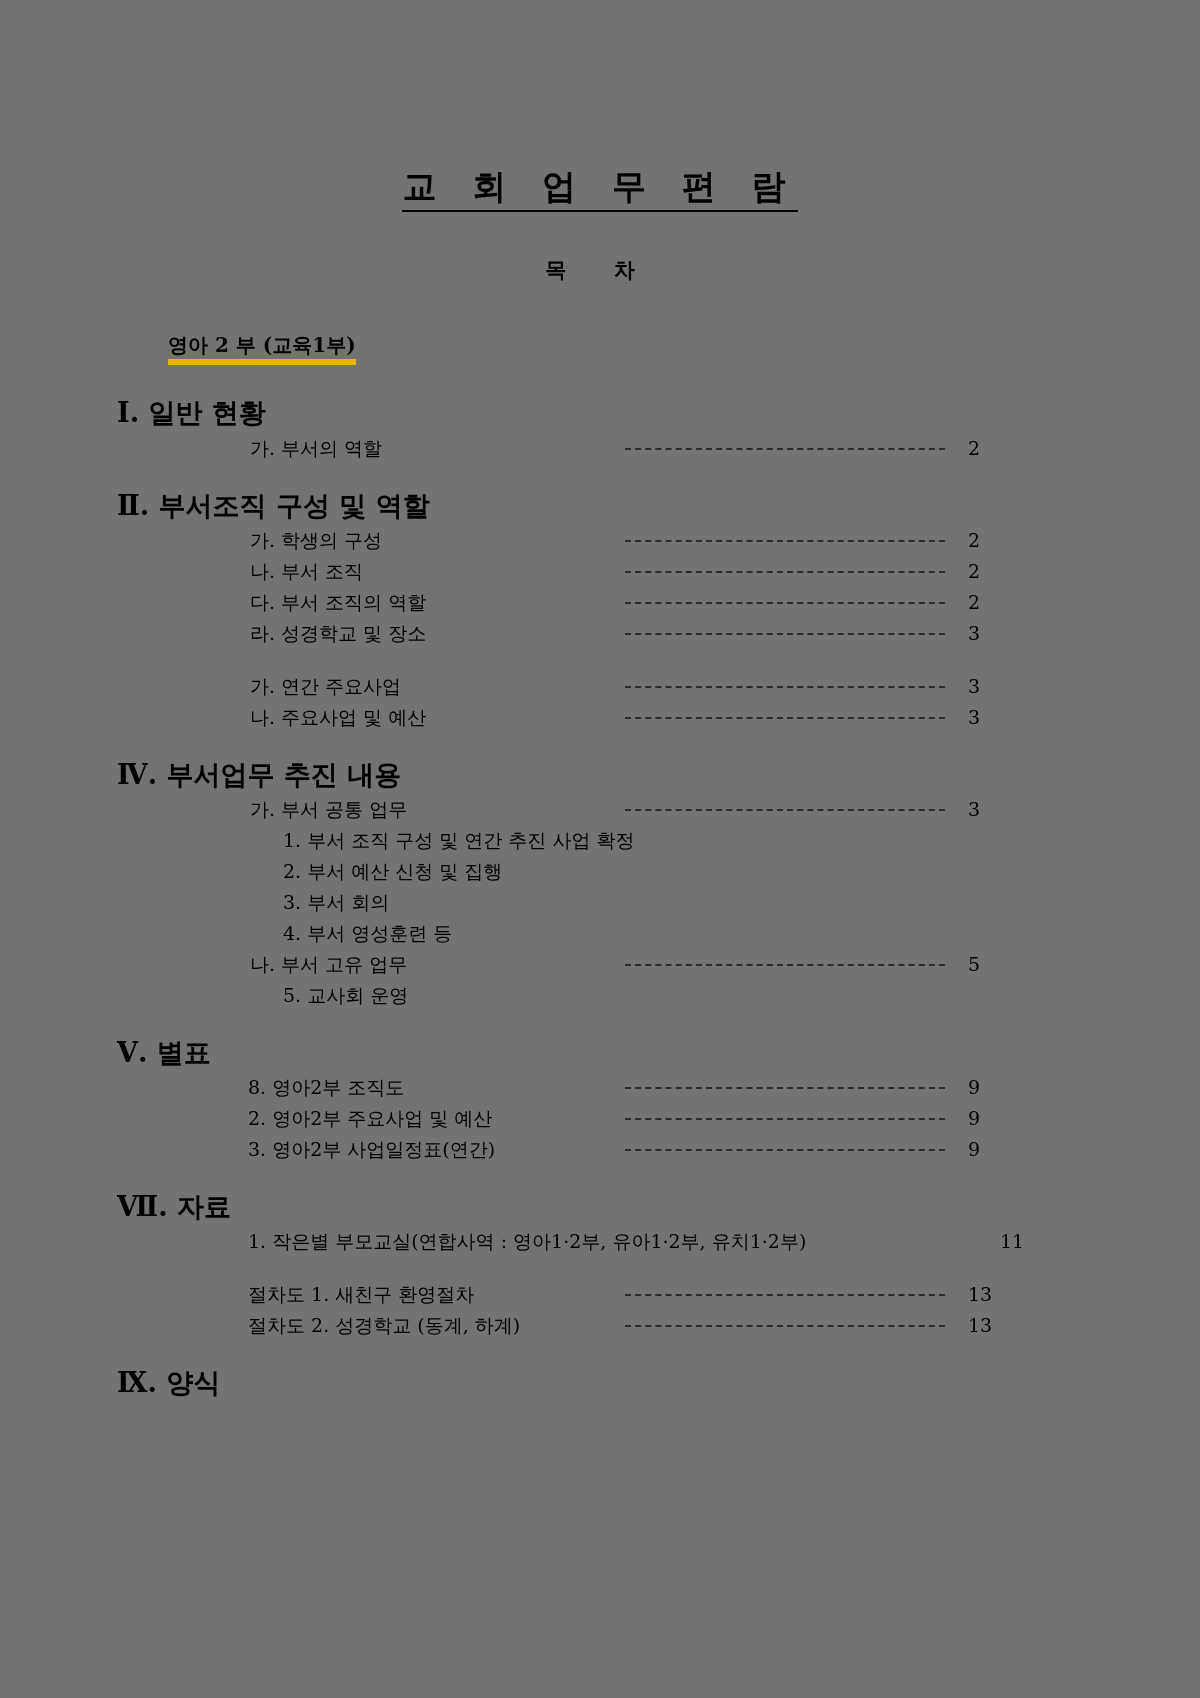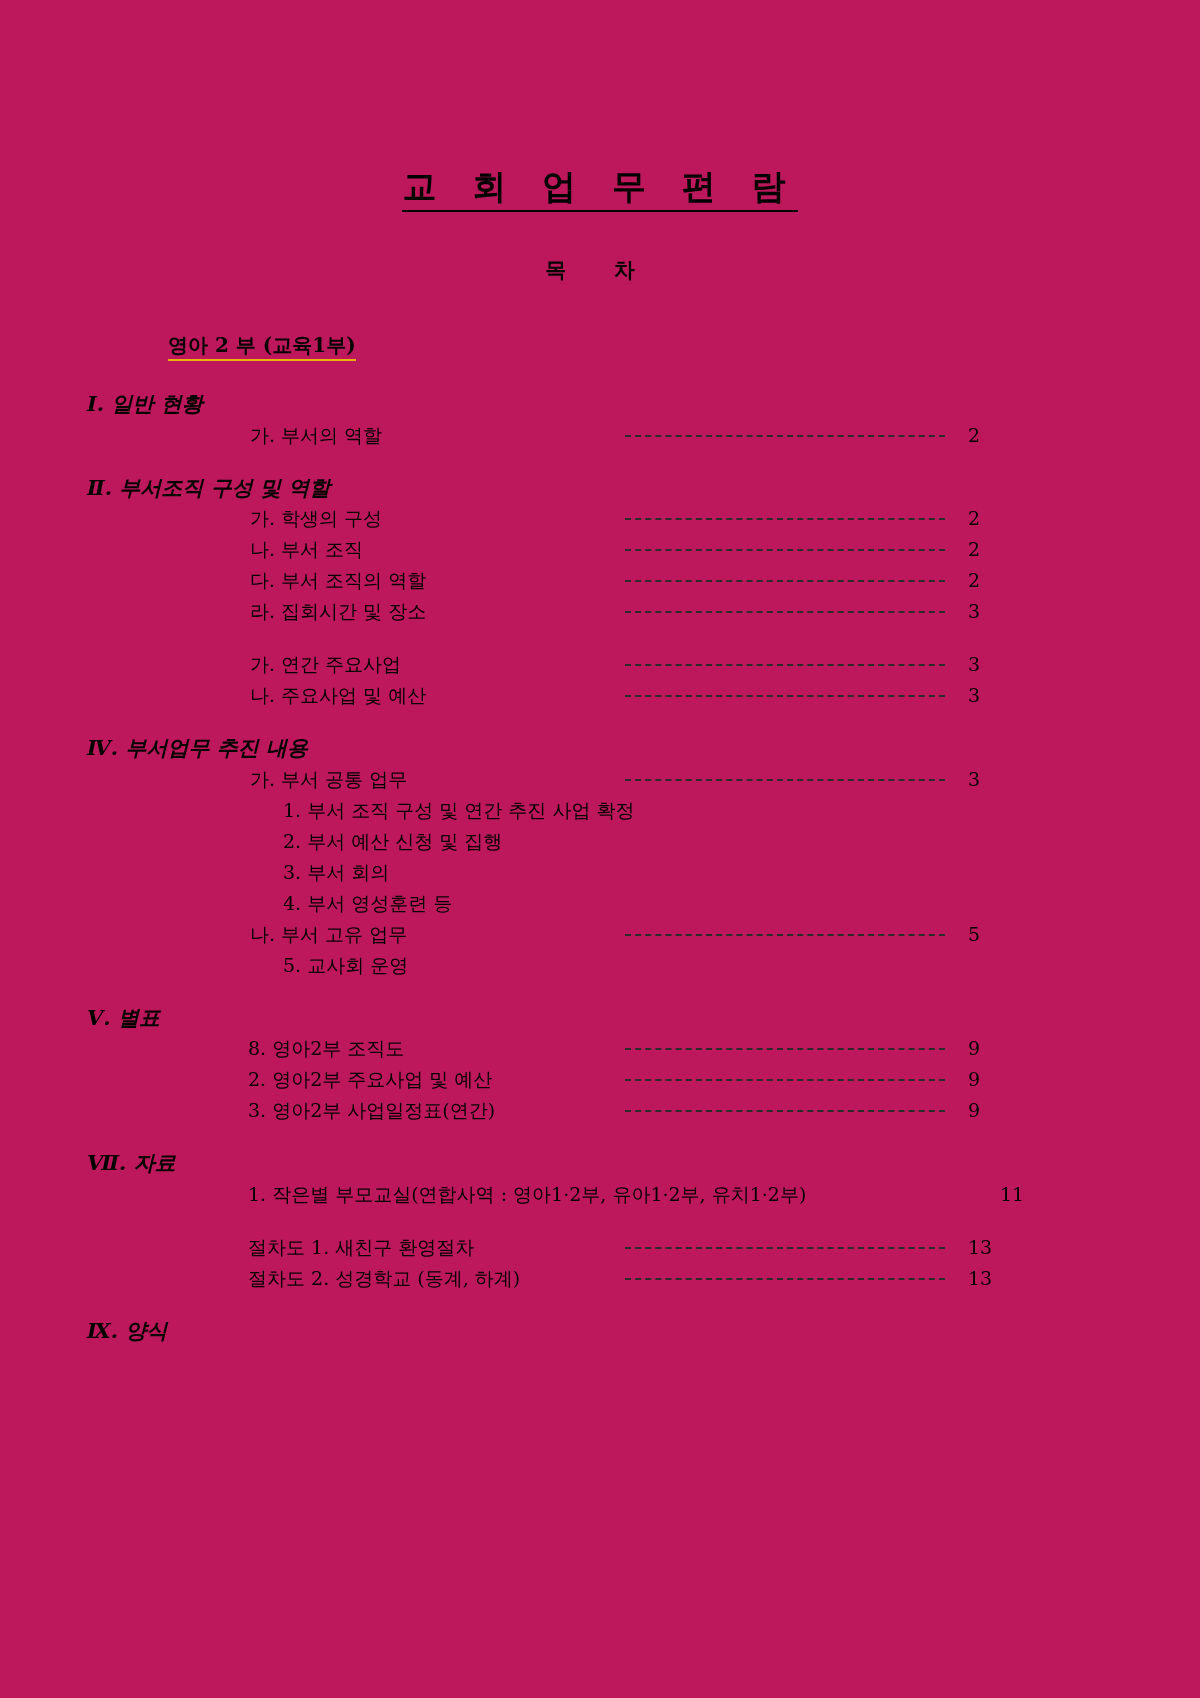--- a/index.html
+++ b/index.html
@@ -9,21 +9,21 @@
   }
   body {
     font-family: "DejaVu Serif", "Liberation Serif", serif;
     color: #000000;
   }
   .page {
     position: relative;
     width: 1200px;
     height: 1698px;
     margin: 0 auto;
-    background: #be185d;
+    background: #737373;
     overflow: hidden;
     box-sizing: border-box;
   }
 
   
   .doc-title {
     text-align: center;
     font-size: 34px;
     font-weight: bold;
     letter-spacing: 12px;
@@ -46,39 +46,38 @@
 
   
   .part-heading {
     margin-top: 52px;
     margin-left: 168px;
     font-size: 20px;
     font-weight: bold;
     line-height: 1.2;
   }
   .part-heading .ul {
-    border-bottom: 2px solid #eab308;
+    border-bottom: 6px solid #eab308;
     padding-bottom: 2px;
     display: inline-block;
   }
 
   
   .toc {
     margin-top: 28px;
   }
   .section {
     margin-bottom: 22px;
   }
   .section-title {
-    margin-left: 87px;
-    font-size: 21px;
+    margin-left: 117px;
+    font-size: 27px;
     font-weight: bold;
     line-height: 1.45;
     white-space: pre;
-    font-style: italic;
   }
 
   .entry {
     position: relative;
     height: 31px;
     line-height: 31px;
     font-size: 19px;
     white-space: nowrap;
   }
   .entry .etext {
@@ -142,21 +141,21 @@
           <span class="etext">나. 부서 조직</span>
           <span class="leader"></span>
           <span class="pagenum">2</span>
         </div>
         <div class="entry lvl-a">
           <span class="etext">다. 부서 조직의 역할</span>
           <span class="leader"></span>
           <span class="pagenum">2</span>
         </div>
         <div class="entry lvl-a">
-          <span class="etext">라. 집회시간 및 장소</span>
+          <span class="etext">라. 성경학교 및 장소</span>
           <span class="leader"></span>
           <span class="pagenum">3</span>
         </div>
       </div>
       <div class="section">
         <div class="entry lvl-a">
           <span class="etext">가. 연간 주요사업</span>
           <span class="leader"></span>
           <span class="pagenum">3</span>
         </div>

